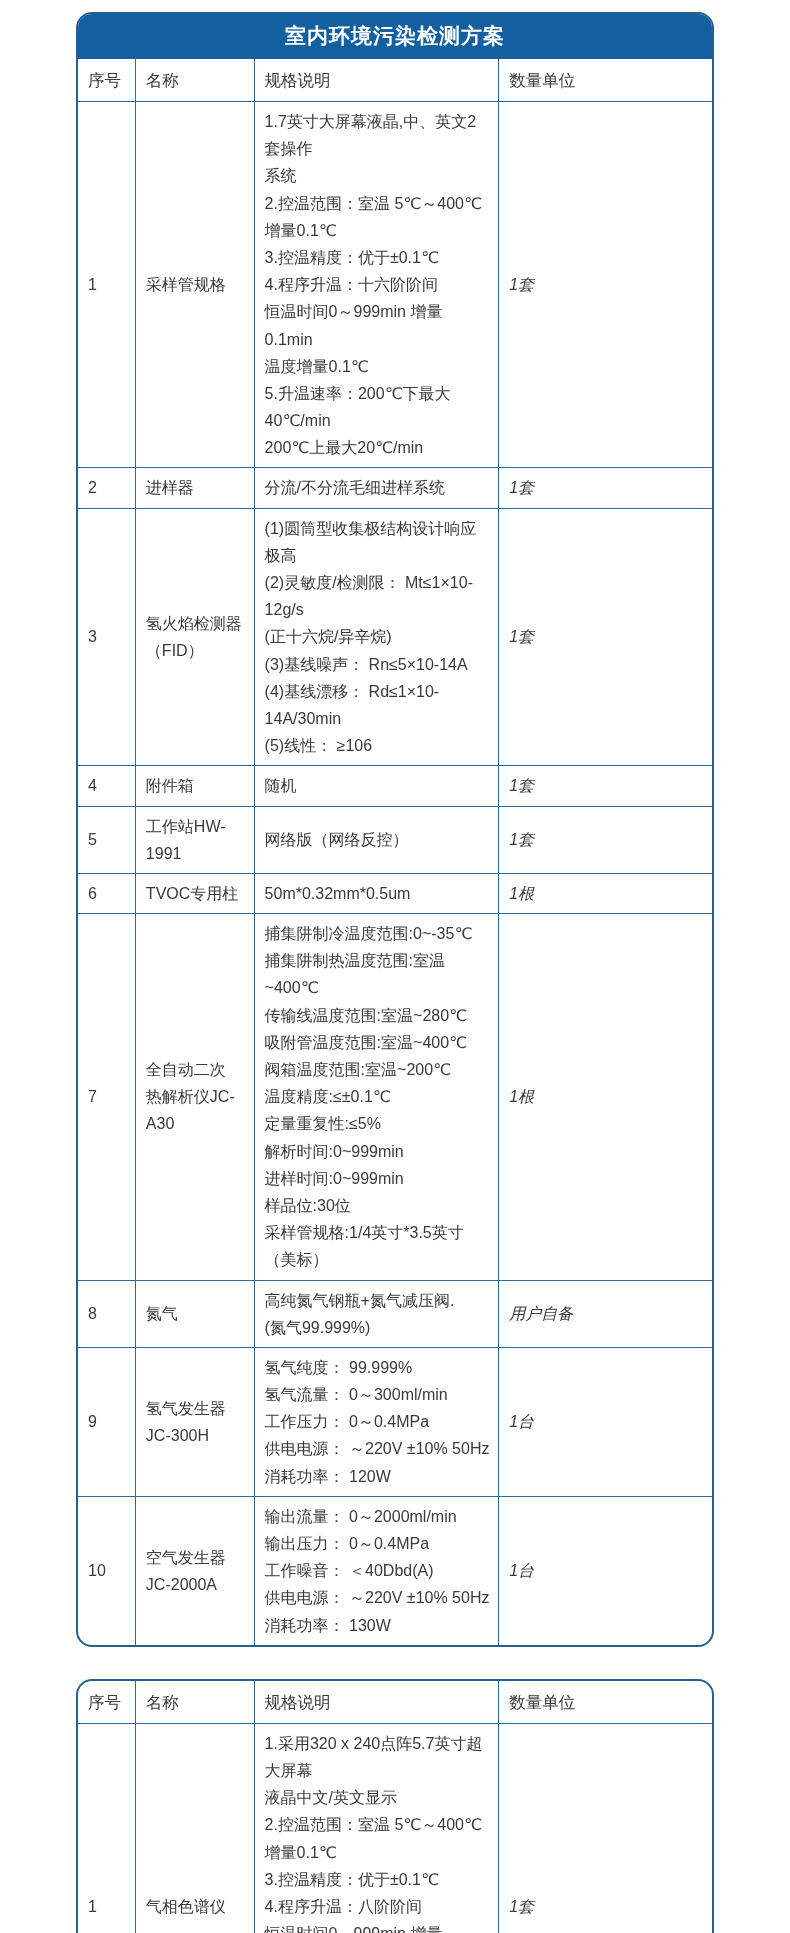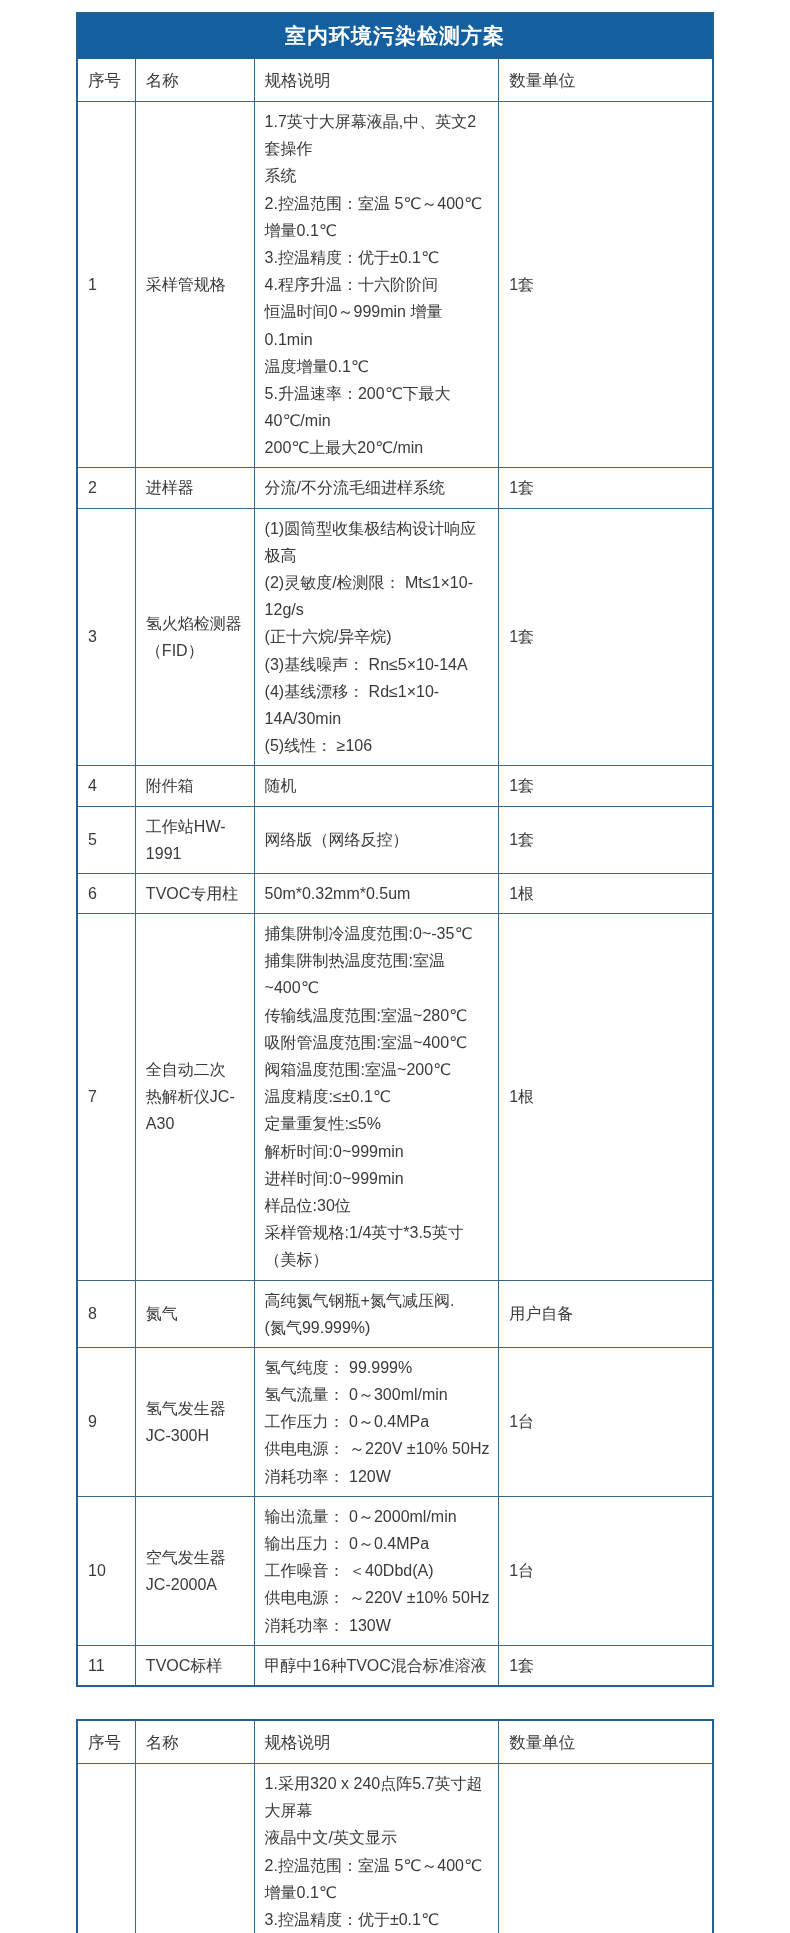--- a/index.html
+++ b/index.html
@@ -12,21 +12,21 @@
   body {
     width: 790px;
     min-height: 1933px;
     box-sizing: border-box;
     padding-top: 12px;
   }
   .spec-table-wrap {
     width: 634px;
     margin: 0 auto;
     border: 2px solid #25608f;
-    border-radius: 0;
+    border-radius: 16px;
     overflow: hidden;
     background: #ffffff;
   }
   .spec-table-wrap + .spec-table-wrap {
     margin-top: 32px;
   }
   .table-title {
     background: #135fa0;
     color: #ffffff;
     text-align: center;
@@ -66,21 +66,21 @@
   table.spec-table th:first-child,
   table.spec-table td:first-child { border-left: none; }
   table.spec-table th:last-child,
   table.spec-table td:last-child { border-right: none; }
   table.spec-table tr:last-child td { border-bottom: none; }
 
   td.cell-no, th.head-no { text-align: center; padding-left: 4px; padding-right: 4px; }
   td.cell-name { padding-left: 14px; white-space: pre-line; }
   th.head-name { padding-left: 14px; }
   td.cell-spec { white-space: pre-line; }
-  td.cell-qty  { padding-left: 12px; }
+  td.cell-qty  { padding-left: 12px; font-style: italic; }
 </style>
 </head>
 <body>
 
 <div class="spec-table-wrap">
   <div class="table-title">室内环境污染检测方案</div>
   <table class="spec-table">
     <colgroup>
         <col class="c-no">
         <col class="c-name">
@@ -185,26 +185,20 @@
     <td class="cell-no">10</td>
     <td class="cell-name">空气发生器
 JC-2000A</td>
     <td class="cell-spec">输出流量： 0～2000ml/min
 输出压力： 0～0.4MPa
 工作噪音： ＜40Dbd(A)
 供电电源： ～220V ±10% 50Hz
 消耗功率： 130W</td>
     <td class="cell-qty">1台</td>
   </tr>
-        <tr>
-    <td class="cell-no">11</td>
-    <td class="cell-name">TVOC标样</td>
-    <td class="cell-spec">甲醇中16种TVOC混合标准溶液</td>
-    <td class="cell-qty">1套</td>
-  </tr>
       </tbody>
   </table>
 </div>
 
 <div class="spec-table-wrap">
   <table class="spec-table">
     <colgroup>
         <col class="c-no">
         <col class="c-name">
         <col class="c-spec">

